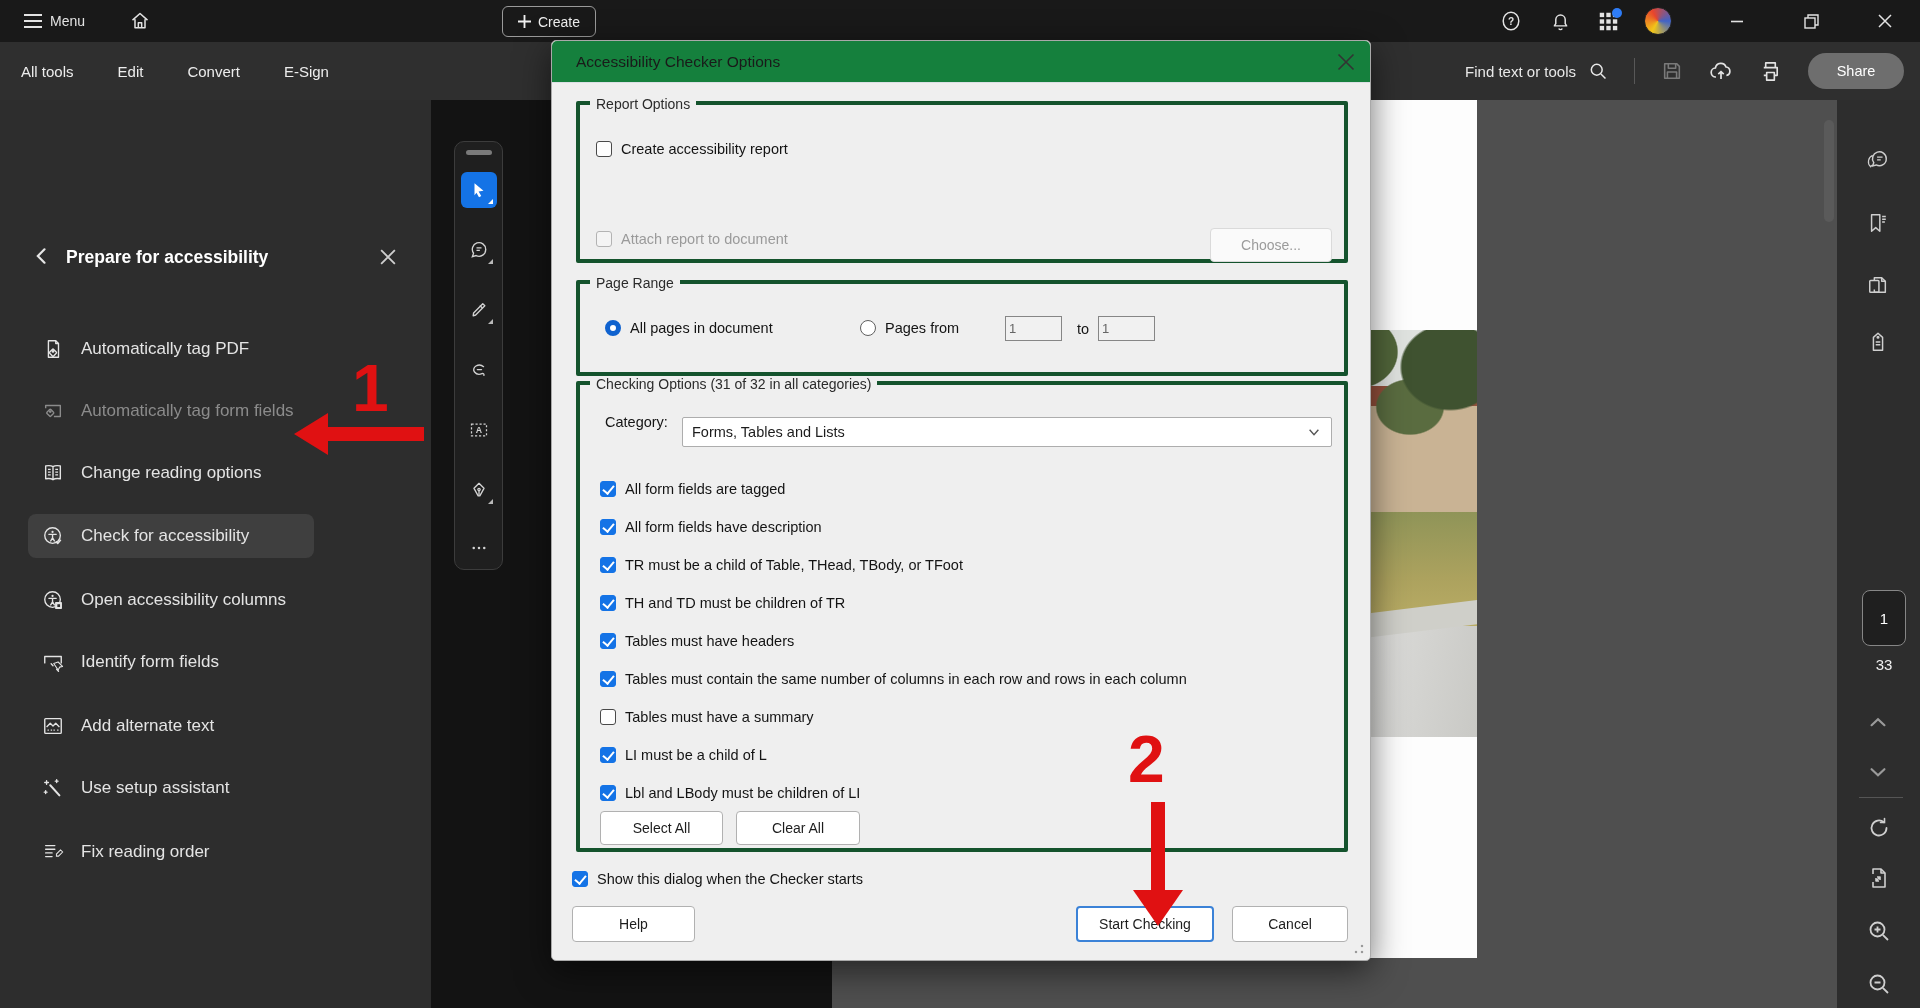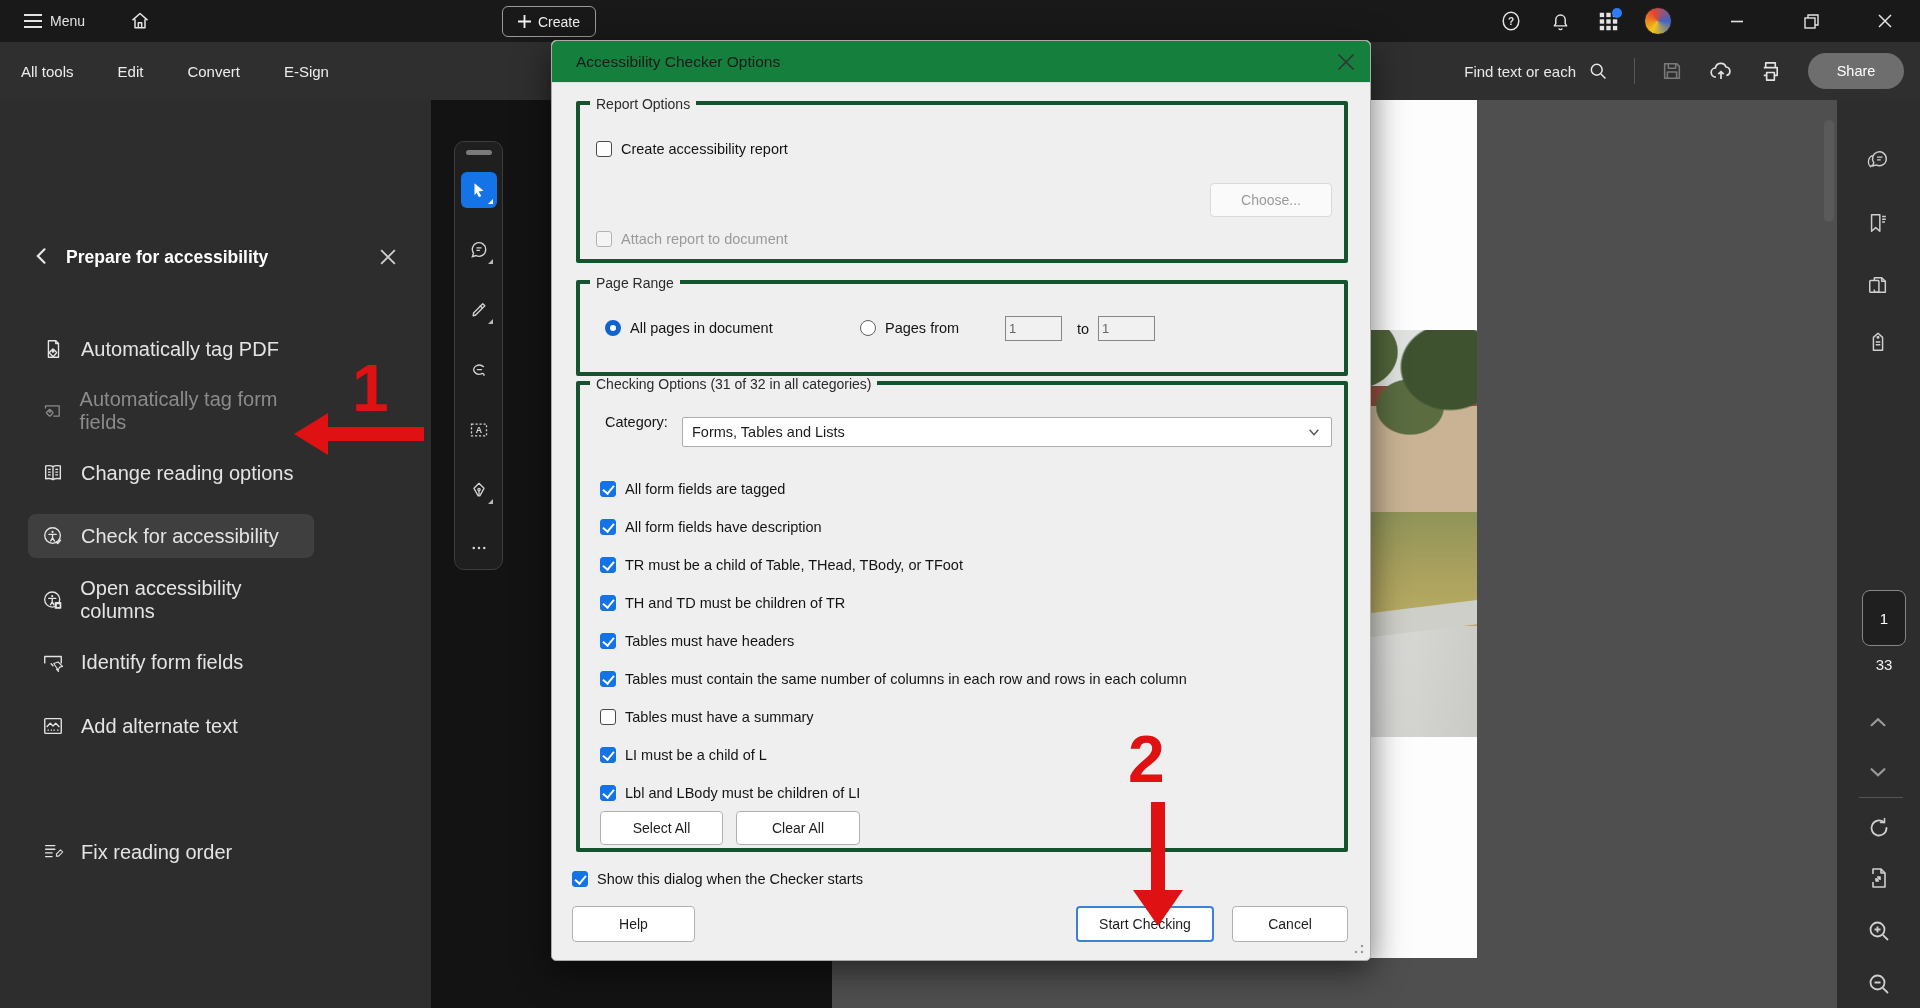--- a/index.html
+++ b/index.html
@@ -20,21 +20,21 @@
 
 .toolbar2{position:absolute;left:0;top:42px;width:1920px;height:58px;background:#2f2f2f;color:#ededed;}
 .tb2-left{position:absolute;left:21px;top:0;height:58px;display:flex;align-items:center;gap:44px;font-size:15px;}
 .tb2-right{position:absolute;right:16px;top:0;height:58px;display:flex;align-items:center;gap:26px;}
 .share-pill{width:96px;height:36px;border-radius:18px;background:#6e6e6e;color:#fff;display:flex;align-items:center;justify-content:center;font-size:14.5px;}
 .v-div{width:1px;height:26px;background:#585858;}
 
 
 .left-panel{position:absolute;left:0;top:100px;width:431px;height:908px;background:#2d2d2d;color:#e6e6e6;}
 .panel-title{position:absolute;left:66px;top:147px;font-size:17.5px;font-weight:700;color:#fff;}
-.panel-item{position:absolute;left:28px;width:286px;height:44px;display:flex;align-items:center;gap:17px;padding-left:14px;border-radius:8px;color:#e4e4e4;font-size:20px;}
+.panel-item{position:absolute;left:28px;width:286px;height:44px;display:flex;align-items:center;gap:17px;padding-left:14px;border-radius:8px;color:#e4e4e4;font-size:17px;}
 .panel-item.active{background:#3f3f3f;}
 .panel-item.disabled{color:#8b8b8b;}
 
 
 .canvas-black{position:absolute;left:431px;top:100px;width:401px;height:908px;background:#131313;}
 .canvas-gray{position:absolute;left:832px;top:100px;width:1005px;height:908px;background:#4f4f4f;}
 .pdf-page{position:absolute;left:1240px;top:100px;width:237px;height:858px;background:#fdfdfd;overflow:hidden;}
 .photo{position:absolute;left:40px;top:230px;width:197px;height:407px;background:#dfe2df;overflow:hidden;}
 .photo .trees{position:absolute;left:-20px;top:-18px;width:240px;height:210px;
  background:radial-gradient(60px 55px at 30px 60px,#44552f 60%,transparent 62%),
@@ -73,21 +73,21 @@
 .legend{position:absolute;top:-9px;left:10px;background:#efefef;padding:0 6px;font-size:14px;color:#2b2b2b;white-space:nowrap;}
 .cb{width:16px;height:16px;border:1.5px solid #494949;border-radius:3px;background:#fdfdfd;flex:0 0 auto;position:relative;}
 .cb.on{background:#1473e6;border-color:#1473e6;}
 .cb.on::after{content:"";position:absolute;left:4px;top:1px;width:5px;height:9px;border:solid #fff;border-width:0 2px 2px 0;transform:rotate(40deg);}
 .cb.disabled{border-color:#b3b3b3;background:#f4f4f4;}
 .cb-row{position:absolute;display:flex;align-items:center;gap:9px;font-size:14.5px;color:#141414;}
 .cb-row.disabled{color:#9a9a9a;}
 .radio{width:16px;height:16px;border-radius:50%;border:1px solid #5f5f5f;background:#fff;flex:0 0 auto;}
 .radio.on{border:5px solid #0f62cf;}
 .dlg-btn{position:absolute;background:#fff;border:1px solid #b1b1b1;border-radius:4px;font-size:14px;color:#1d1d1d;display:flex;align-items:center;justify-content:center;}
-.dlg-btn.disabled{color:#9b9b9b;border-color:#dadada;background:#fafafa;}
+.dlg-btn.disabled{color:#9b9b9b;border-color:#dadada;background:#fafafa;margin-top:45px;}
 .dlg-btn.primary{border:2px solid #3b82d7;}
 .pr-input{position:absolute;width:57px;height:25px;border:1px solid #868686;background:#f1f1f1;color:#666;font-size:13px;padding:0 0 0 3px;}
 .dropdown{position:absolute;height:30px;background:#fff;border:1px solid #adadad;border-radius:2px;display:flex;align-items:center;justify-content:space-between;padding:0 10px 0 9px;font-size:14.5px;color:#1c1c1c;}
 .grip-dots{position:absolute;right:6px;bottom:6px;width:10px;height:10px;
  background:radial-gradient(circle at 8px 2px,#9a9a9a 1.4px,transparent 1.6px),
  radial-gradient(circle at 8px 8px,#9a9a9a 1.4px,transparent 1.6px),
  radial-gradient(circle at 2px 8px,#9a9a9a 1.4px,transparent 1.6px);}
 
 
 .ann{z-index:20;color:#e01112;}
@@ -167,21 +167,21 @@
 
   <div class="toolbar2">
     <div class="tb2-left">
       <span>All tools</span>
       <span>Edit</span>
       <span>Convert</span>
       <span>E-Sign</span>
     </div>
     <div class="tb2-right">
       <span style="display:flex;align-items:center;gap:12px;font-size:15px;color:#e8e8e8">
-        <span>Find text or each</span>
+        <span>Find text or tools</span>
         <svg width="20" height="20" viewBox="0 0 24 24" fill="none" stroke="#e8e8e8" stroke-width="1.8">
             <circle cx="10.5" cy="10.5" r="6.5"></circle>
             <path d="M15.5 15.5 21 21"></path>
           </svg>
       </span>
       <span class="v-div"></span>
       <svg width="22" height="22" viewBox="0 0 24 24" fill="none" stroke="#7a7a7a" stroke-width="1.7" stroke-linejoin="round">
           <path d="M4 4h13l3 3v13H4z"></path>
           <path d="M8 4v5h8V4M7 20v-7h10v7"></path>
         </svg>
@@ -258,20 +258,27 @@
         </svg>
       <span>Identify form fields</span>
     </div>
     <div class="panel-item" style="top:604px">
       <svg width="22" height="22" viewBox="0 0 24 24" fill="none" stroke="currentColor" stroke-width="1.5" stroke-linejoin="round">
           <rect x="3" y="4" width="18" height="16" rx="1"></rect>
           <path d="M5 13l4-4 3 3 3-3 4 4"></path>
           <path d="M6 16.5h1.5M9.5 16.5h5M16.5 16.5h1.5" stroke-dasharray="1.5 1.5"></path>
         </svg>
       <span>Add alternate text</span>
+    </div>
+    <div class="panel-item" style="top:666px">
+      <svg width="22" height="22" viewBox="0 0 24 24" fill="none" stroke="currentColor" stroke-width="1.5" stroke-linecap="round">
+          <path d="M9 9l10 11" stroke-width="2.2"></path>
+          <path d="M5 4v4M3 6h4M16 3v3M14.5 4.5h3M4 15v3M2.5 16.5h3"></path>
+        </svg>
+      <span>Use setup assistant</span>
     </div>
     <div class="panel-item" style="top:730px">
       <svg width="22" height="22" viewBox="0 0 24 24" fill="none" stroke="currentColor" stroke-width="1.5" stroke-linecap="round">
           <path d="M4 5h10M4 9h10M4 13h7M4 17h7"></path>
           <path d="M20 4l-6 6v3h3l6-6z" transform="scale(0.75) translate(7 9)"></path>
         </svg>
       <span>Fix reading order</span>
     </div>
   </div>
 

